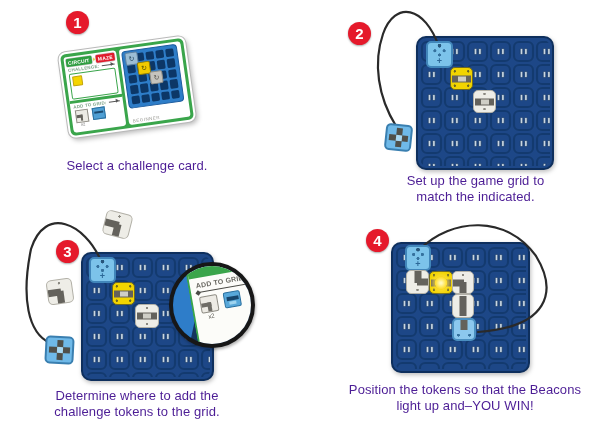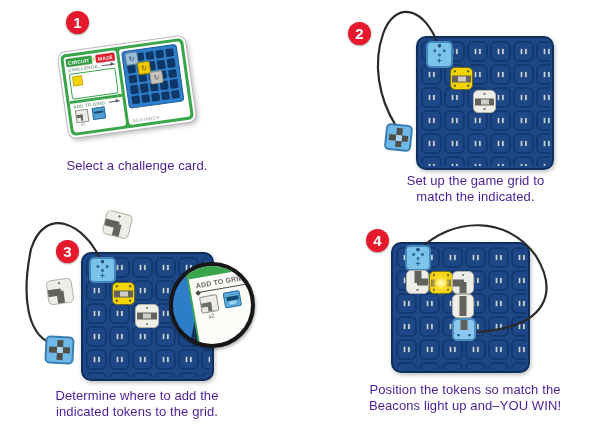--- a/index.html
+++ b/index.html
@@ -307,21 +307,21 @@
         <div class="mag-icons">
           <div class="iconcol">
             <div class="mag-gray"></div>
             <div class="mag-x2">x2</div>
           </div>
           <div class="mag-bluetok"></div>
         </div>
       </div>
     </div>
 
-    <div class="caption" style="left:32px;top:388px;width:210px;">Determine where to add the indicated tokens to the grid.</div>
+    <div class="caption" style="left:32px;top:388px;width:210px;">Determine where to add the challenge tokens to the grid.</div>
   </section>
 
   
   <section>
     <div class="badge" style="left:366px;top:229px;">4</div>
 
     <svg class="board" style="left:391px;top:242px;" width="139" height="131" viewBox="0 0 139 131">
       <defs>
         <pattern id="p4" width="23" height="23" patternUnits="userSpaceOnUse" patternTransform="translate(4,4)">
           <rect width="23" height="23" fill="#1d4787"></rect>
@@ -349,16 +349,16 @@
       <div class="st st-hl"></div>
       <div class="st st-vb"></div>
     </div>
     <div class="tok wtok" style="left:452px;top:294px;width:22px;height:24px;">
       <div class="st st-v"></div>
     </div>
     <div class="tok blueend" style="left:452px;top:318px;width:24px;height:23px;">
       <div class="st st-vt"></div>
     </div>
 
-    <div class="caption" style="left:345px;top:382px;width:240px;">Position the tokens so match the Beacons light up and–YOU WIN!</div>
+    <div class="caption" style="left:345px;top:382px;width:240px;">Position the tokens so that the Beacons light up and–YOU WIN!</div>
   </section>
 
 </div>
 
 </body></html>

